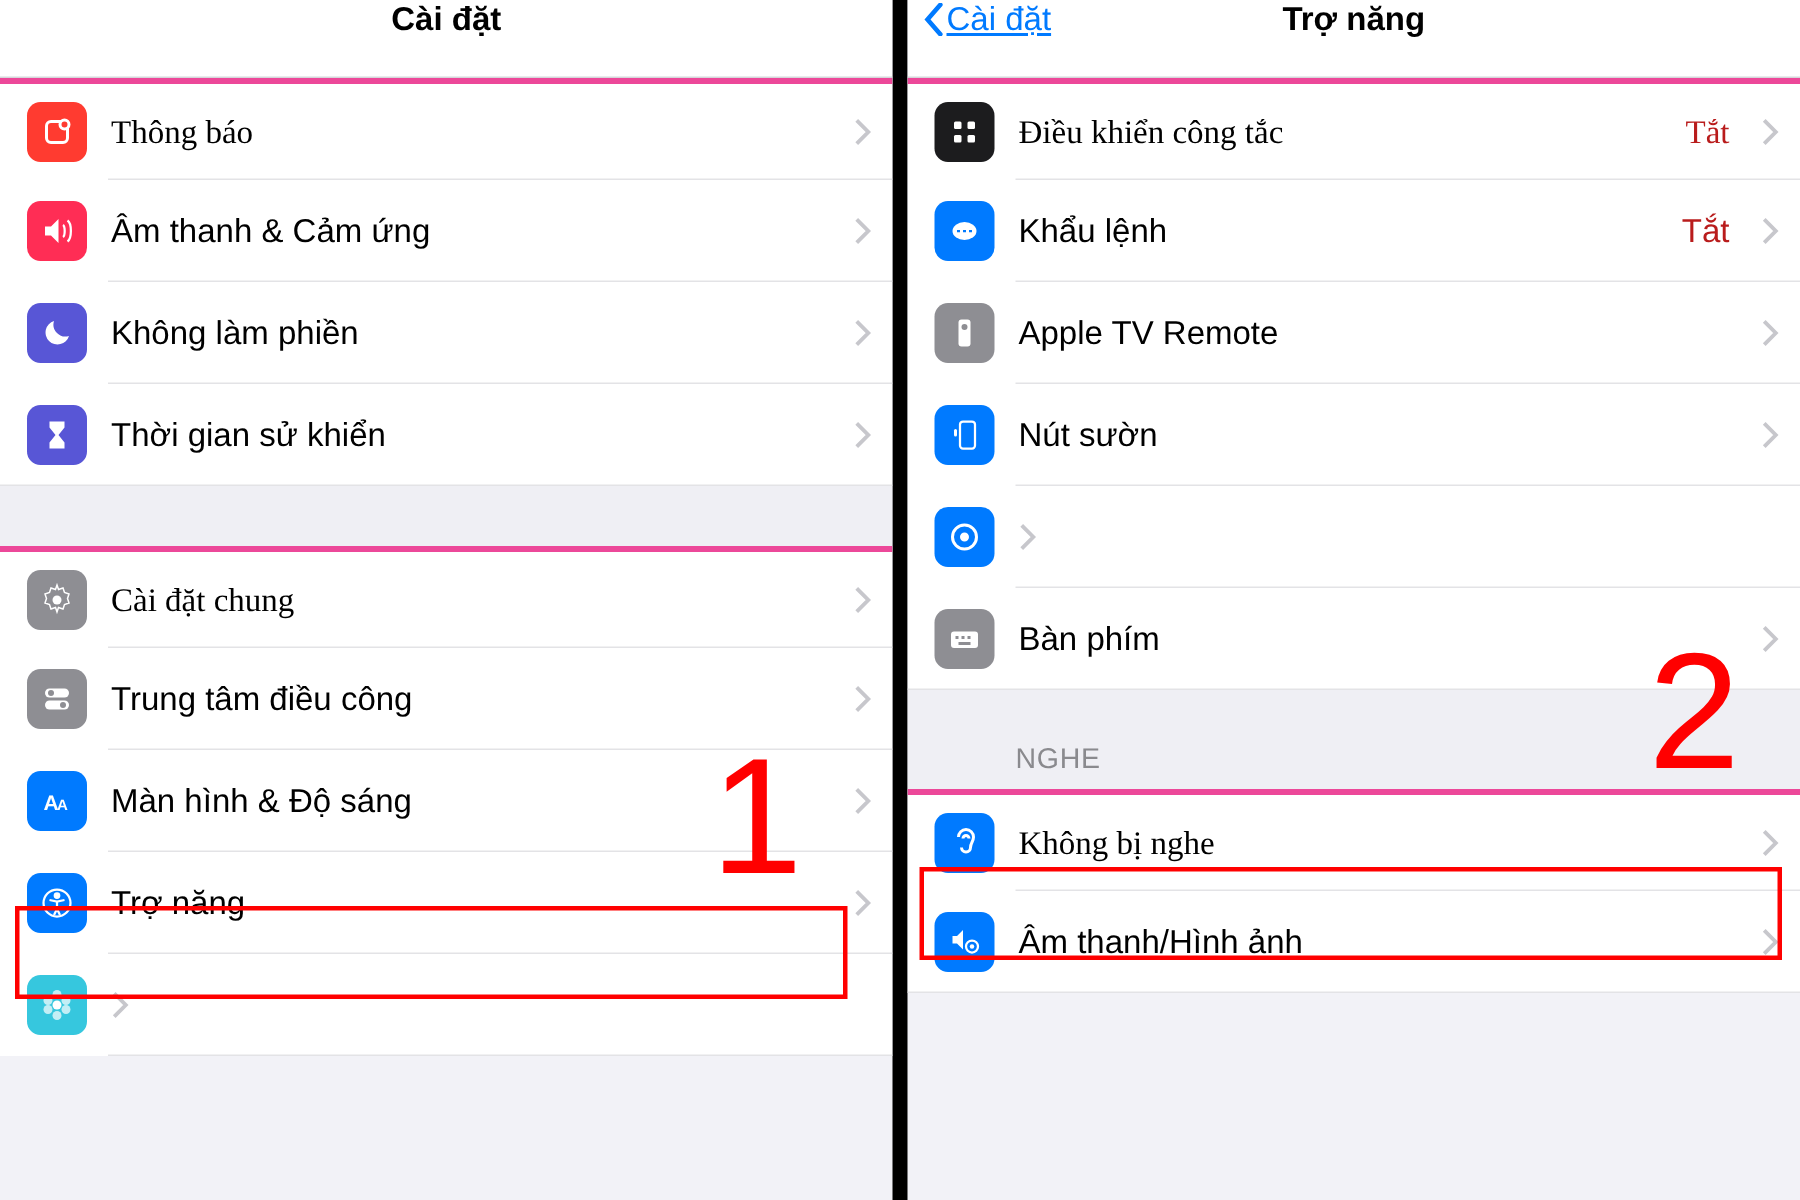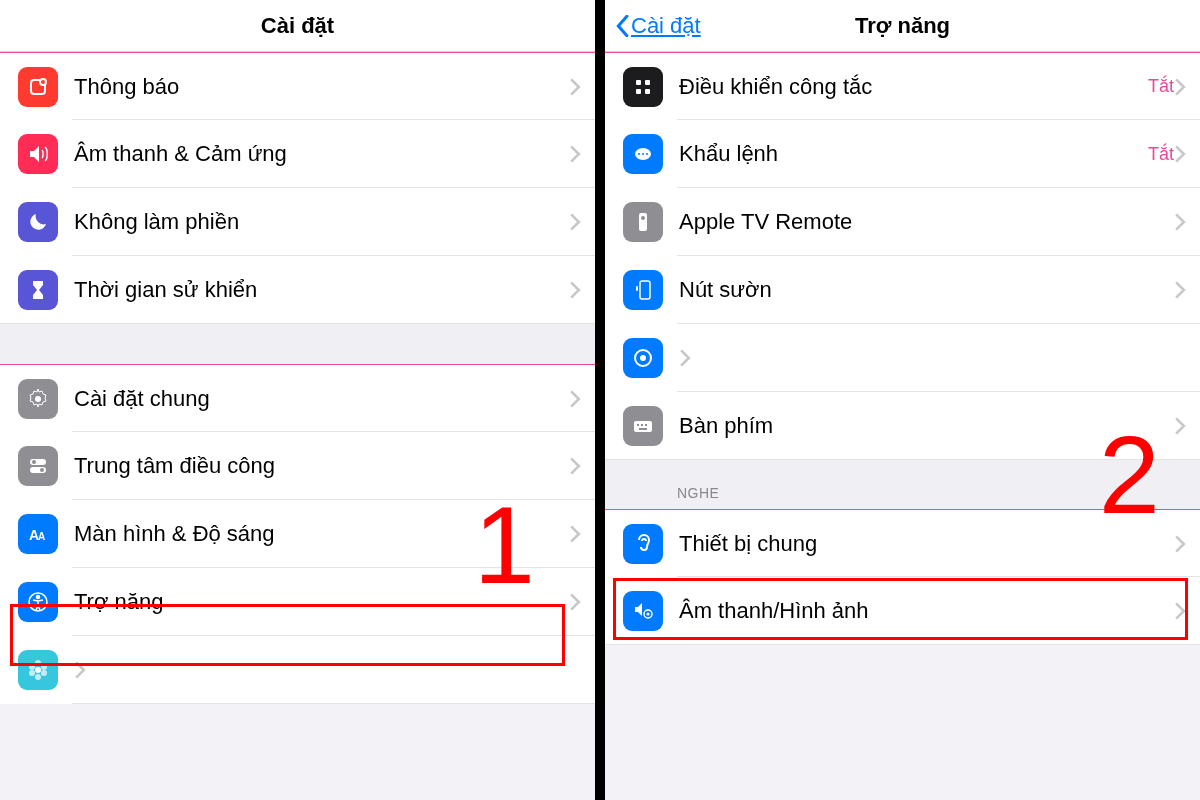--- a/index.html
+++ b/index.html
@@ -18,46 +18,46 @@
     position: relative;
     overflow: hidden;
   }
   .screen.left { margin-right: 10px; }
   .screen.right { }
   .navbar {
     height: 52px;
     background: #fff;
     border-bottom: 1px solid #d6d6da;
     display: flex;
-    align-items: center;
+    align-items: flex-start;
     justify-content: center;
     position: relative;
     font-size: 22px;
     font-weight: 600;
     color: #000;
   }
   .navbar .back {
     position: absolute;
     left: 10px;
     display: flex;
     align-items: center;
     color: #007aff;
     font-weight: 400;
     font-size: 22px;
     text-decoration: underline;
   }
   .navbar .back svg { margin-right: 2px; }
   .group-spacer { height: 40px; background: #efeff4; }
   .group-header {
-    height: 49px;
+    height: 66px;
     background: #efeff4;
     display: flex;
     align-items: flex-end;
     padding: 0 20px 8px 72px;
-    font-size: 14px;
+    font-size: 19px;
     color: #8a8a8e;
     letter-spacing: 0.5px;
   }
   .row {
     height: 68px;
     background: #fff;
     display: flex;
     align-items: center;
     padding: 0 14px 0 18px;
     position: relative;
@@ -66,42 +66,42 @@
   .group-header + .row::before { content:none; }
   .row::after {
     content: "";
     position: absolute;
     left: 72px;
     right: 0;
     bottom: 0;
     height: 1px;
     background: #e3e3e6;
   }
-  .row.first-in-group { border-top: 1px solid #ec4899; }
+  .row.first-in-group { border-top: 4px solid #ec4899; font-family: Liberation Serif, serif; }
   .row.last-in-group::after { left:0; }
   .icon-box {
     width: 40px; height: 40px;
     border-radius: 9px;
     margin-right: 16px;
     display: flex;
     align-items: center;
     justify-content: center;
     flex-shrink: 0;
     color: #fff;
   }
   .icon-box svg { width: 24px; height: 24px; }
   .row-label {
     font-size: 22px;
     color: #000;
     flex: 1;
   }
   .row-value {
-    font-size: 18px;
-    color: #ec4899;
-    margin-right: 0;
+    font-size: 22px;
+    color: #b91c1c;
+    margin-right: 21px;
   }
   .chevron {
     color: #c7c7cc;
     flex-shrink: 0;
   }
   .highlight-box {
     position: absolute;
     border: 3px solid #ff0000;
     pointer-events: none;
     z-index: 10;
@@ -337,21 +337,21 @@
 
   <div class="group-header">NGHE</div>
 
   <div class="row first-in-group">
     <div class="icon-box" style="background:#007aff">
       <svg viewBox="0 0 24 24" fill="none" stroke="#fff" stroke-width="2">
           <path d="M8 8a5 5 0 0 1 10 0c0 3-2 4-2 7a3 3 0 0 1-6 0"></path>
           <path d="M11 9a2 2 0 0 1 4 0"></path>
         </svg>
     </div>
-    <span class="row-label">Thiết bị chung</span>
+    <span class="row-label">Không bị nghe</span>
     <svg class="chevron" width="12" height="18" viewBox="0 0 8 14">
         <path d="M1 1l6 6-6 6" stroke="currentColor" stroke-width="2" fill="none"></path>
       </svg>
   </div>
   <div class="row last-in-group">
     <div class="icon-box" style="background:#007aff">
       <svg viewBox="0 0 24 24" fill="#fff">
           <path d="M4 8v5h3l4 4V4L7 8H4z"></path>
           <circle cx="17" cy="15" r="4" fill="none" stroke="#fff" stroke-width="1.5"></circle>
           <circle cx="17" cy="15" r="1.5"></circle>

